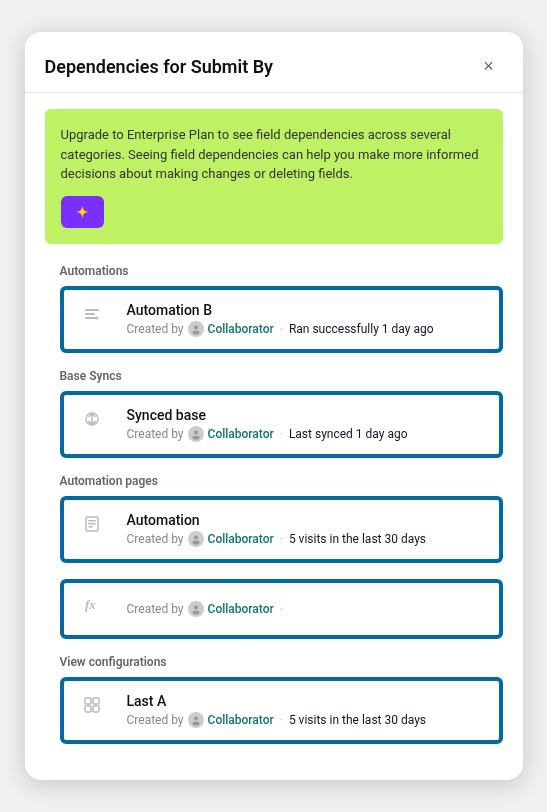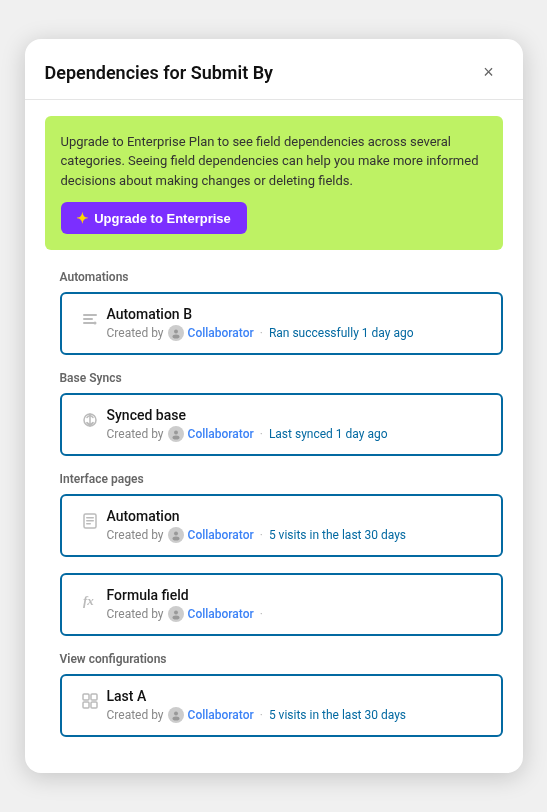--- a/index.html
+++ b/index.html
@@ -83,27 +83,27 @@
 
     .section-label {
       font-size: 12px;
       font-weight: 600;
       color: #666;
       margin-bottom: 8px;
       margin-top: 4px;
     }
 
     .dependency-card {
-      border: 2px solid #0369a1;
+      border: 4px solid #0369a1;
       border-radius: 6px;
       padding: 12px 14px;
       margin-bottom: 16px;
       display: flex;
       align-items: center;
-      gap: 3px;
+      gap: 21px;
     }
 
     .dep-icon {
       width: 28px;
       height: 28px;
       display: flex;
       align-items: flex-start;
       justify-content: center;
       flex-shrink: 0;
       color: #aaa;
@@ -132,29 +132,29 @@
       border-radius: 50%;
       background: #ccc;
       display: inline-flex;
       align-items: center;
       justify-content: center;
       font-size: 9px;
       color: #666;
       flex-shrink: 0;
     }
     .dep-meta .collab-name {
-      color: #3b82f6;
+      color: #0f766e;
       font-weight: 500;
     }
     .dep-meta .dot {
       color: #bbb;
       margin: 0 2px;
     }
     .dep-meta .status-text {
-      color: #0369a1;
+      color: #0f172a;
     }
 
     .section-group {
       margin-bottom: 4px;
       padding-left: 15px;
     }
   </style>
 </head>
 <body>
 
@@ -163,21 +163,20 @@
     <span class="modal-title">Dependencies for Submit By</span>
     <button class="close-btn">
       <span>×</span>
     </button>
   </div>
   <div class="modal-body">
     <div class="upgrade-banner">
       <p>Upgrade to Enterprise Plan to see field dependencies across several categories. Seeing field dependencies can help you make more informed decisions about making changes or deleting fields.</p>
       <button class="upgrade-btn">
         <span class="star-icon">✦</span>
-        <span>Upgrade to Enterprise</span>
       </button>
     </div>
 
     <div id="sections-container">
         <div class="section-group">
           <div class="section-label">Automations</div>
           <div class="dependency-card">
             <div class="dep-icon">
               <svg width="18" height="18" viewBox="0 0 18 18" fill="none" xmlns="http://www.w3.org/2000/svg">
     <rect x="2" y="4" width="14" height="2" rx="1" fill="#bbb"></rect>
@@ -226,21 +225,21 @@
                   </svg>
       </span>
       <span class="collab-name">Collaborator</span>
       <span class="dot">·</span>
       <span class="status-text">Last synced 1 day ago</span>
     </div>
             </div>
           </div>
         </div>
         <div class="section-group">
-          <div class="section-label">Interface pages</div>
+          <div class="section-label">Automation pages</div>
           <div class="dependency-card">
             <div class="dep-icon">
               <svg width="18" height="18" viewBox="0 0 18 18" fill="none" xmlns="http://www.w3.org/2000/svg">
     <rect x="3" y="2" width="12" height="14" rx="1.5" stroke="#bbb" stroke-width="1.5"></rect>
     <rect x="5" y="5" width="8" height="1.5" rx="0.75" fill="#bbb"></rect>
     <rect x="5" y="8" width="8" height="1.5" rx="0.75" fill="#bbb"></rect>
     <rect x="5" y="11" width="5" height="1.5" rx="0.75" fill="#bbb"></rect>
   </svg>
             </div>
             <div class="dep-info">
@@ -261,21 +260,20 @@
           </div>
         </div>
         <div class="section-group">
           <div class="dependency-card">
             <div class="dep-icon">
               <svg width="18" height="18" viewBox="0 0 18 18" fill="none" xmlns="http://www.w3.org/2000/svg">
     <text x="2" y="14" font-size="13" fill="#bbb" font-style="italic" font-weight="bold" font-family="serif">fx</text>
   </svg>
             </div>
             <div class="dep-info">
-              <div class="dep-name">Formula field</div>
               <div class="dep-meta">
       <span>Created by</span>
       <span class="collaborator-avatar">
         <svg width="12" height="12" viewBox="0 0 12 12">
                     <circle cx="6" cy="4.5" r="2" fill="#999"></circle>
                     <ellipse cx="6" cy="9.5" rx="3.5" ry="2" fill="#999"></ellipse>
                   </svg>
       </span>
       <span class="collab-name">Collaborator</span>
       <span class="dot">·</span>

